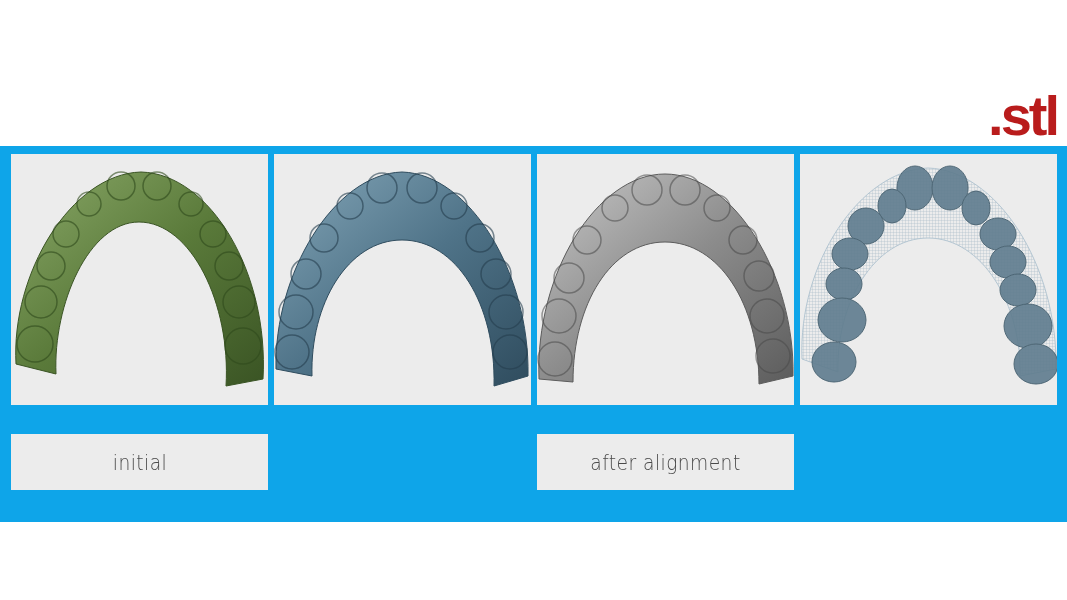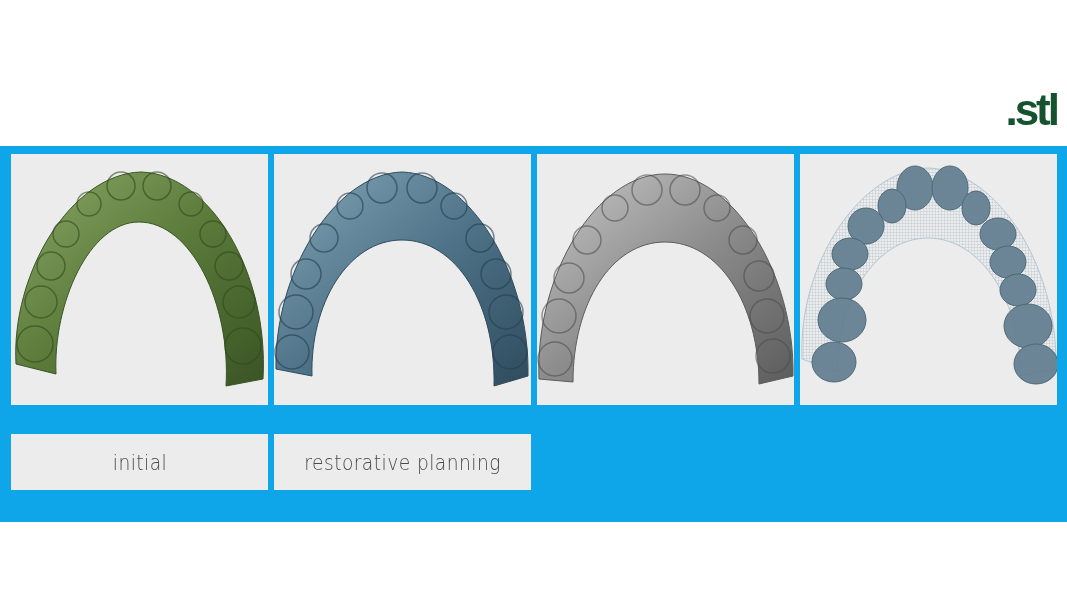--- a/index.html
+++ b/index.html
@@ -1,17 +1,17 @@
 <!DOCTYPE html>
 <html><head>
 <meta charset="utf-8">
 <style>
   html, body { margin:0; padding:0; }
   body { width:1067px; height:600px; background:#ffffff; position:relative; overflow:hidden; font-family:"DejaVu Sans", sans-serif; }
-  .ext { position:absolute; right:10px; top:88px; font-family:"Liberation Sans", sans-serif; font-weight:bold; font-size:44px; color:#14532d; letter-spacing:-3px; line-height:1; }
+  .ext { position:absolute; right:10px; top:88px; font-family:"Liberation Sans", sans-serif; font-weight:bold; font-size:56px; color:#b91c1c; letter-spacing:-3px; line-height:1; }
   .band { position:absolute; left:0; top:146px; width:1067px; height:376px; background:#0ea5e9; }
   .panel { position:absolute; top:8px; width:257px; height:251px; background:#ececec; overflow:hidden; }
   .label { position:absolute; top:288px; width:257px; height:56px; background:#ececec; display:flex; align-items:center; justify-content:center; font-family:"DejaVu Sans", sans-serif; font-size:22px; color:#4a4a4a; font-weight:200; letter-spacing:0.5px; transform-origin:center; }
   .label span { display:inline-block; transform:scaleX(0.85); }
   svg { display:block; }
 </style>
 </head>
 <body>
 
 <div class="ext">.stl</div>
@@ -122,16 +122,16 @@
           <ellipse cx="228" cy="172" rx="24" ry="22"></ellipse>
         <ellipse cx="34" cy="208" rx="22" ry="20"></ellipse>
           <ellipse cx="236" cy="210" rx="22" ry="20"></ellipse>
       </g>
     </svg>
   </div>
 
   <div class="label" style="left:11px">
       <span>initial</span>
     </div>
-  <div class="label" style="left:274px">
-      <span>restorative planning</span>
+  <div class="label" style="left:537px">
+      <span>after alignment</span>
     </div>
 </div>
 
 </body></html>

